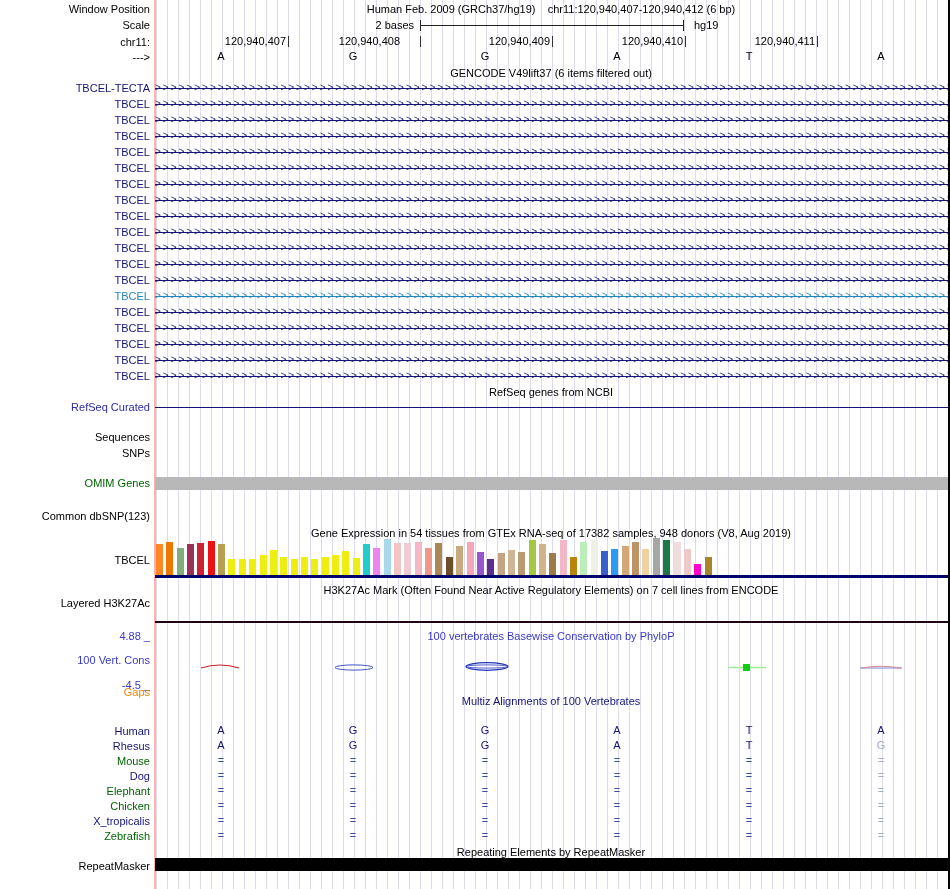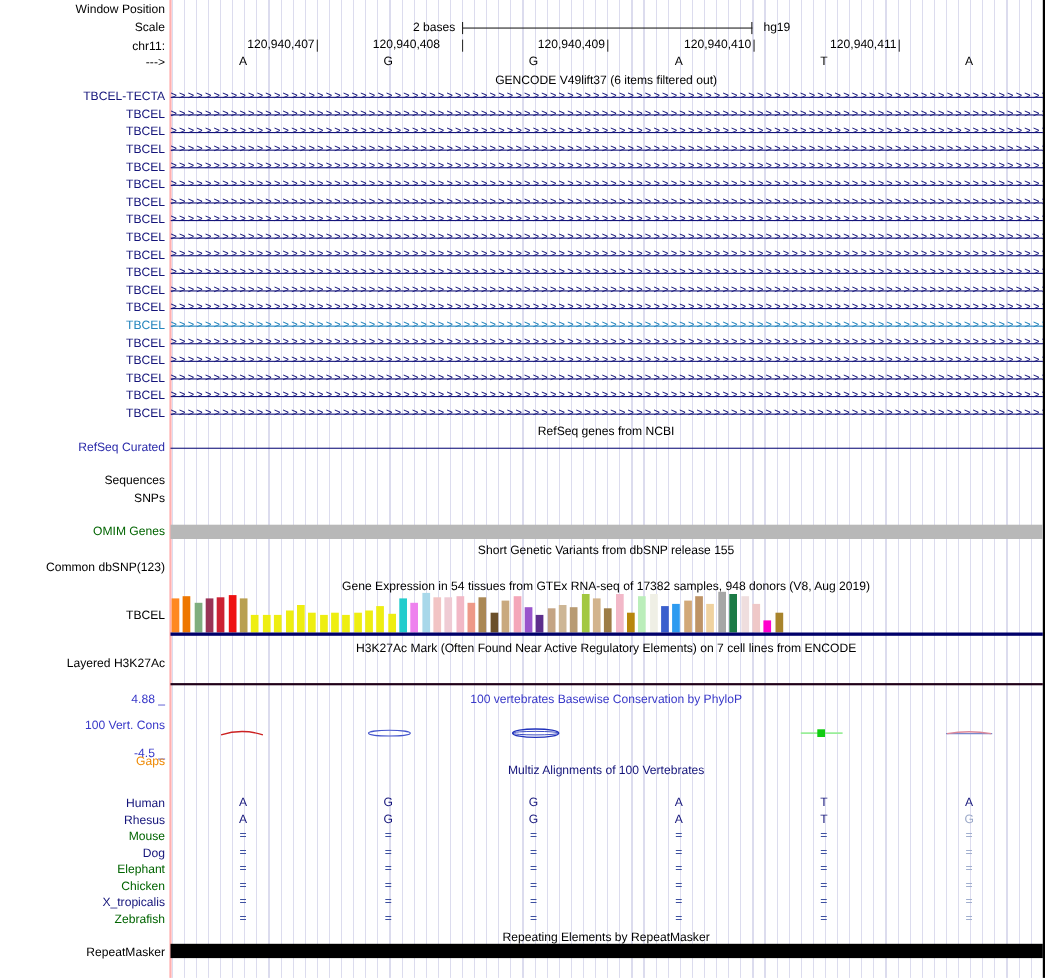--- a/index.html
+++ b/index.html
@@ -38,20 +38,21 @@
 </style>
 </head>
 <body>
 
 <div class="browser">
   <div class="grid"></div>
   <div class="edge-pink"></div>
   <div class="edge-black"></div>
 
   <div class="label" style="top:1px">Window Position</div>
+  <div class="title" style="top:1px">Human Feb. 2009 (GRCh37/hg19)    chr11:120,940,407-120,940,412 (6 bp)</div>
   <div class="label" style="top:17px">Scale</div>
   <div class="scale-value">2 bases</div>
   <div class="scale-bar"></div>
   <div class="assembly">hg19</div>
   <div class="label" style="top:34px">chr11:</div>
   <div class="label" style="top:49px">---&gt;</div>
   <div id="ruler">
       <div class="ruler-num" style="left: 194px;">120,940,407</div>
       <div class="ruler-tick" style="left: 288px;"></div>
       <div class="ruler-num" style="left: 308px;">120,940,408</div>
@@ -155,21 +156,20 @@
   <div class="title" style="top:384px">RefSeq genes from NCBI</div>
   <div class="label c-refseq" style="top:399px">RefSeq Curated</div>
   <div class="track-line refseq-line"></div>
 
   <div class="label" style="top:429px">Sequences</div>
   <div class="label" style="top:445px">SNPs</div>
 
   <div class="label c-green" style="top:475px">OMIM Genes</div>
   <div class="track-line omim-bar"></div>
 
-  <div class="title" style="top:493px">Short Genetic Variants from dbSNP release 155</div>
   <div class="label" style="top:508px">Common dbSNP(123)</div>
 
   <div class="title" style="top:525px">Gene Expression in 54 tissues from GTEx RNA-seq of 17382 samples, 948 donors (V8, Aug 2019)</div>
   <div class="label" style="top:552px">TBCEL</div>
   <div id="gtex-bars">
       <div class="gtex-bar" style="left: 0px; height: 31px; background: rgb(255, 136, 34);"></div>
       <div class="gtex-bar" style="left: 10px; height: 33px; background: rgb(238, 119, 0);"></div>
       <div class="gtex-bar" style="left: 21px; height: 27px; background: rgb(127, 174, 127);"></div>
       <div class="gtex-bar" style="left: 31px; height: 31px; background: rgb(153, 51, 85);"></div>
       <div class="gtex-bar" style="left: 41px; height: 32px; background: rgb(204, 34, 51);"></div>

